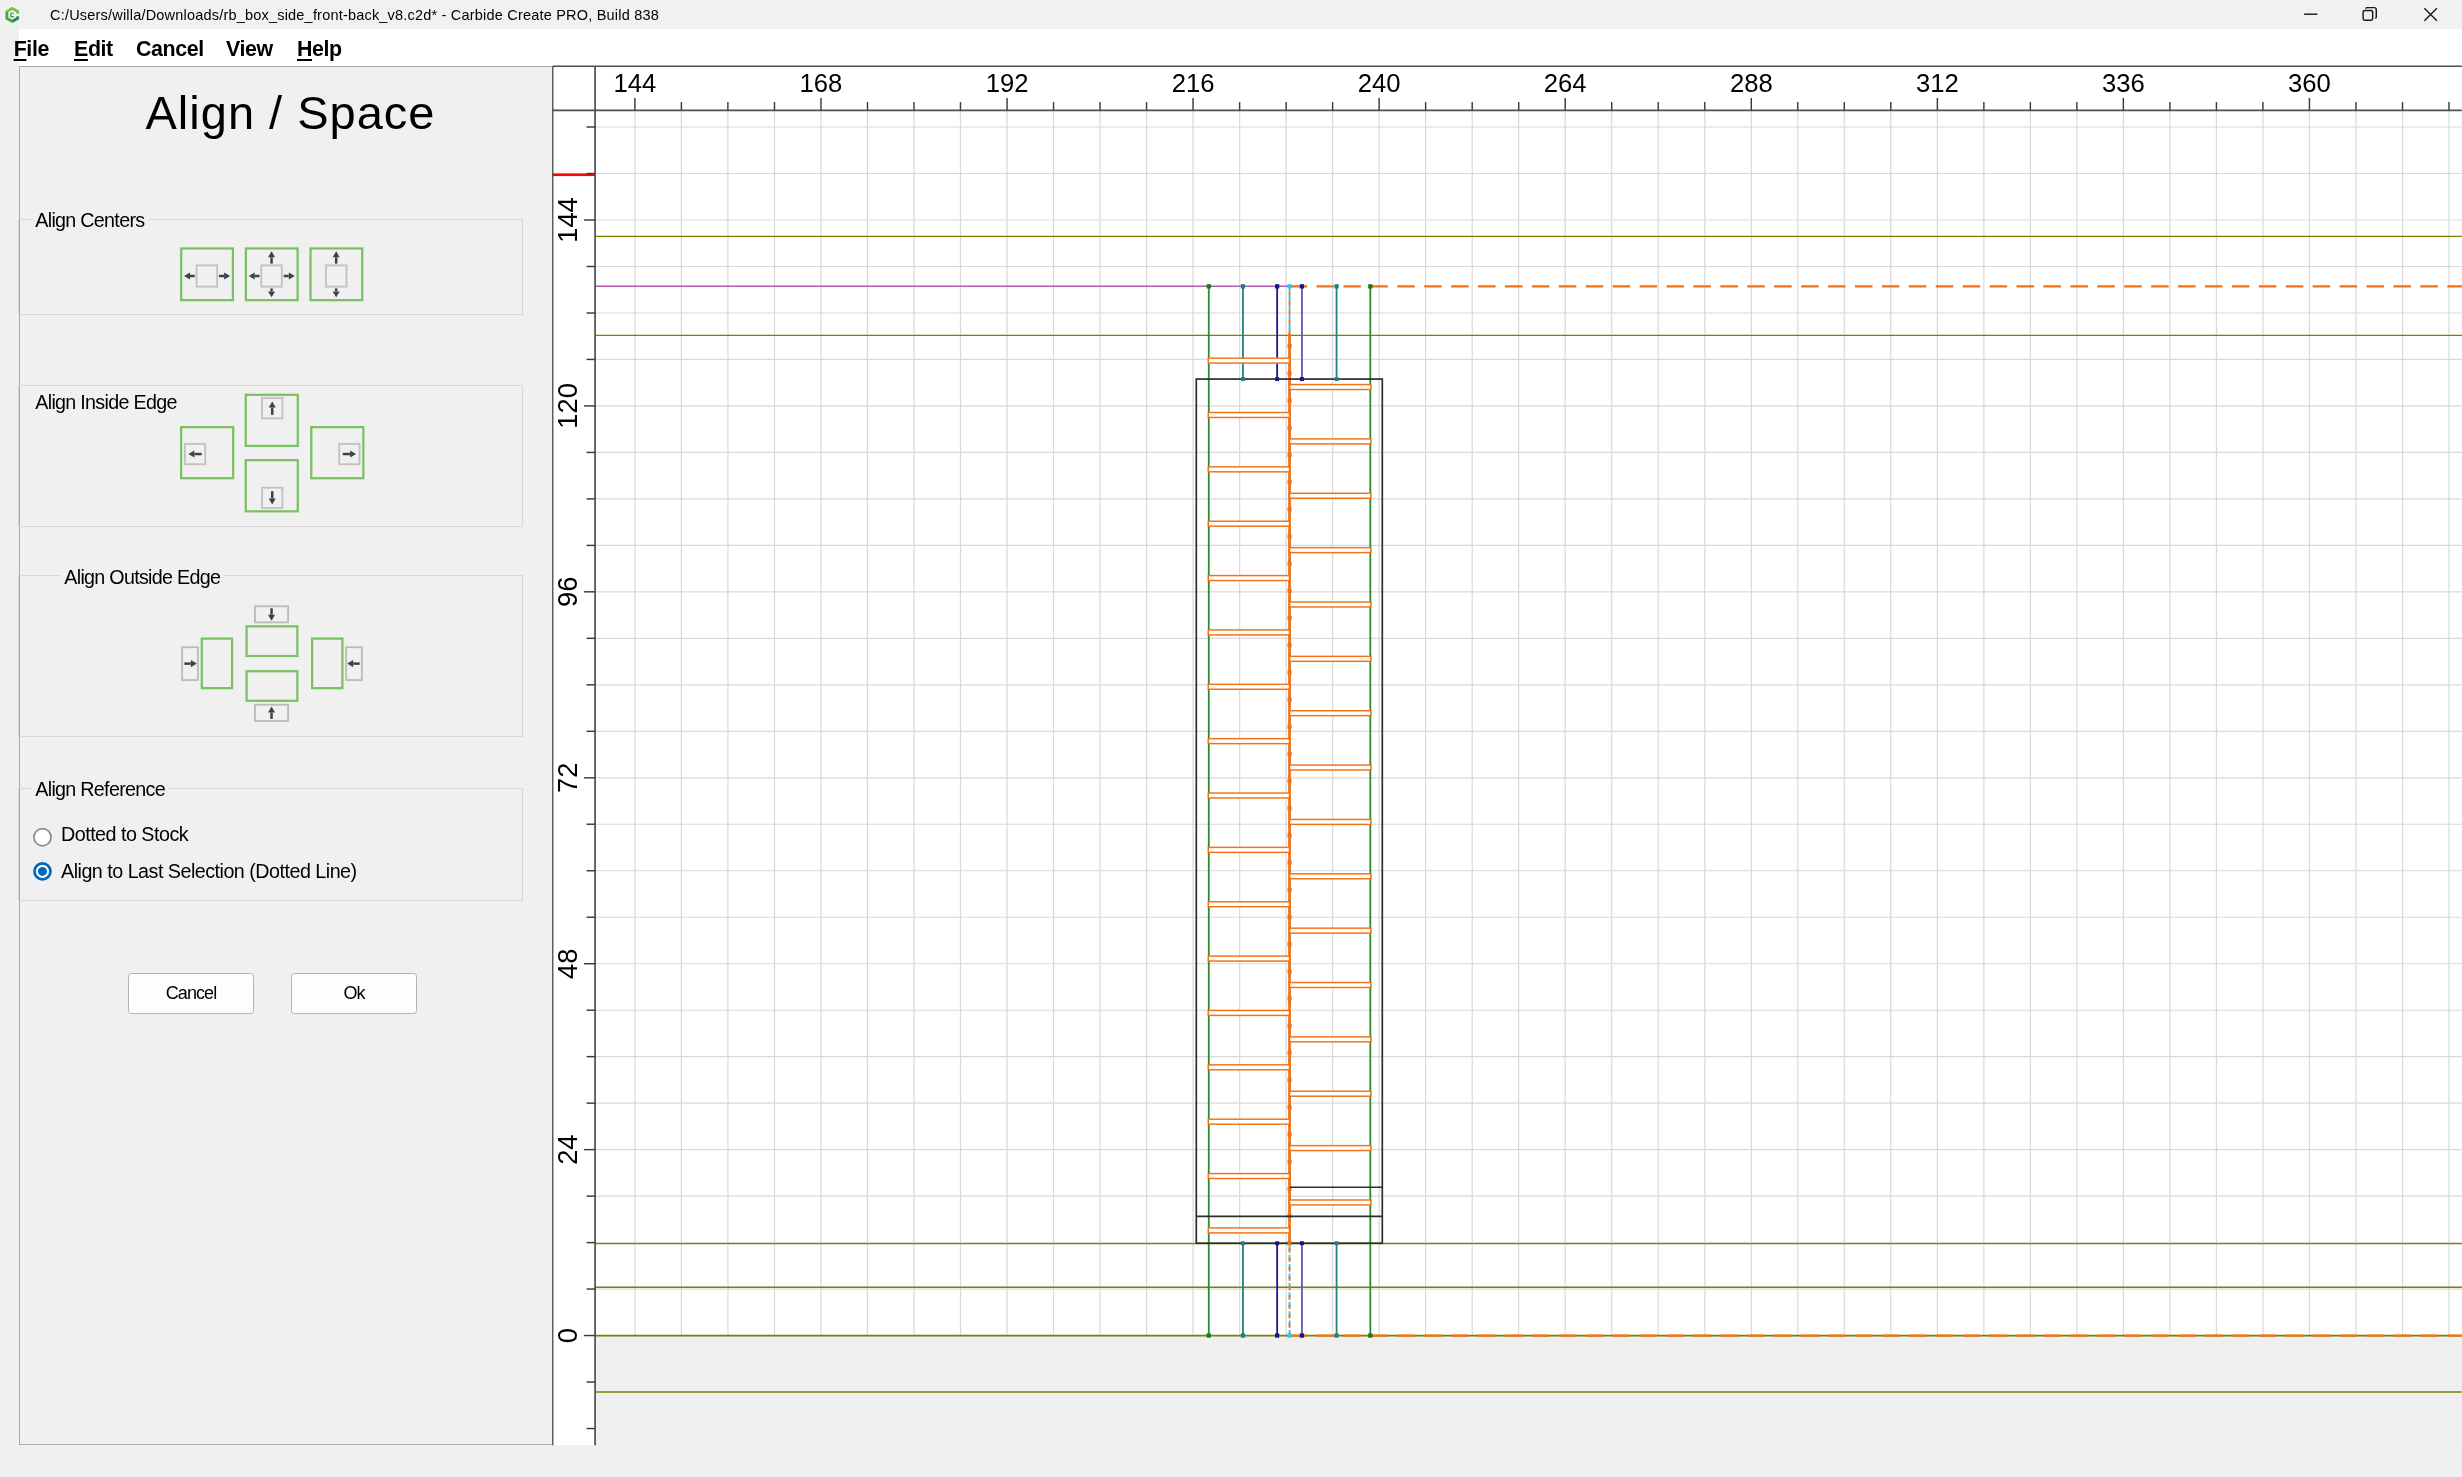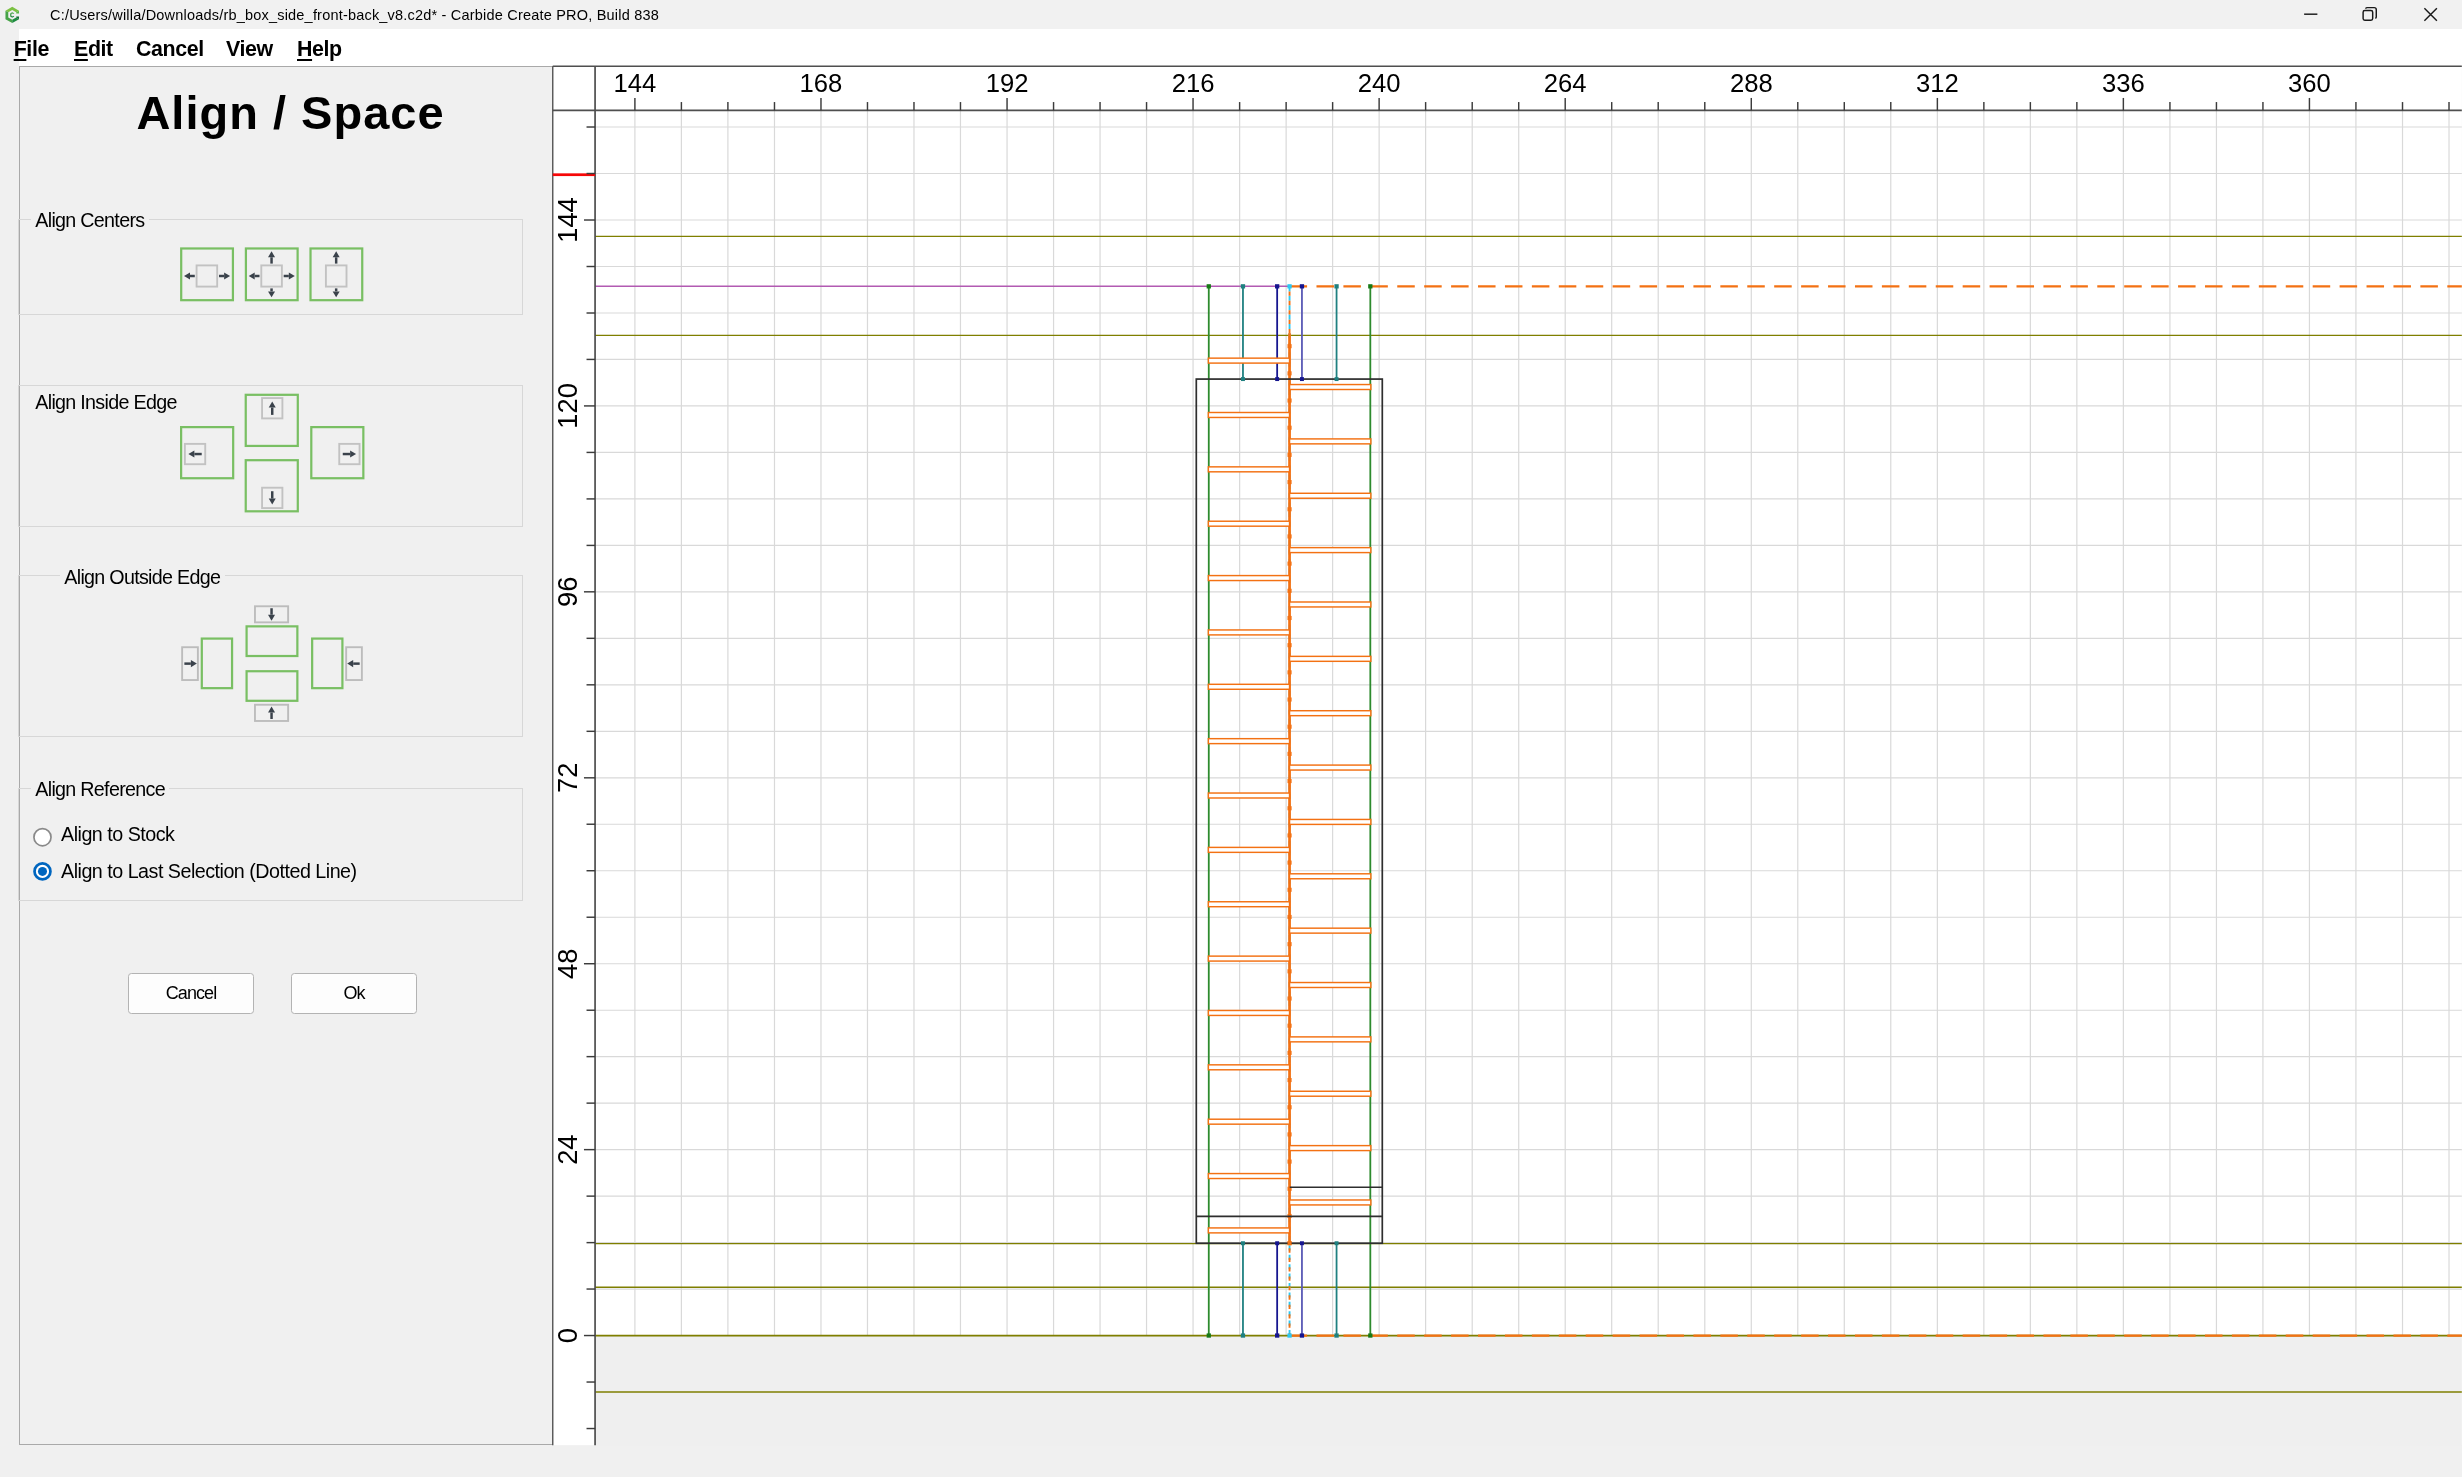--- a/index.html
+++ b/index.html
@@ -5,21 +5,21 @@
 html,body { width:2462px; height:1477px; overflow:hidden; background:#f0f0f0;
   font-family:"Liberation Sans", sans-serif; }
 .abs { position:absolute;margin-left:19px; }
 #titlebar { left:0; top:0; width:2462px; height:29px; background:#f1f1f1; }
 #title { left:31px; top:6.8px; font-size:14.5px; color:#000; letter-spacing:0.2px; }
 #menubar { left:0; top:29px; width:2462px; height:38px; background:#ffffff; }
 .mi { position:absolute; top:37px; font-size:21.4px; letter-spacing:-0.4px; color:#000;font-weight:bold; }
 .mi u { text-decoration-thickness:1.7px; text-underline-offset:3.4px; }
 #panel { left:0.4px; top:66px; width:543px; height:1379px; background:#f0f0f0;
   border:1.2px solid #a9a9a9; }
-#ptitle { left:0; top:85px; width:543px; text-align:center; font-size:47px; font-weight:bold;
+#ptitle { left:0; top:85px; width:543px; text-align:center; font-size:47px; font-weight:normal;
   letter-spacing:1px; color:#000; }
 .grp { position:absolute; border:1.2px solid #d7d7d7; }
 .glab { position:absolute; font-size:19.7px; letter-spacing:-0.7px; color:#000; background:#f0f0f0; padding:0 4.3px;
   white-space:nowrap; }
 .rlab { position:absolute; font-size:19.7px; letter-spacing:-0.5px; color:#000; white-space:nowrap; }
 .btn { position:absolute; width:126px; height:41px; background:#fdfdfd; border:1.4px solid #b3b3b3;
   border-radius:3.4px; font-size:18px; letter-spacing:-0.9px; color:#000; text-align:center; line-height:39px; }
 svg.overlay { position:absolute; left:0; top:0; }
 </style></head>
 <body>
@@ -37,21 +37,21 @@
 
 <div class="grp" style="left:18.4px; top:219px; width:505px; height:96px;"></div>
 <div class="glab" style="left:31px; top:209px;">Align Centers</div>
 <div class="grp" style="left:18.4px; top:385px; width:505px; height:142px;"></div>
 <div class="glab" style="left:31px; top:375px;margin-top:16px;">Align Inside Edge</div>
 <div class="grp" style="left:18.4px; top:575px; width:505px; height:162px;"></div>
 <div class="glab" style="left:31px; top:566px;margin-left:29px;">Align Outside Edge</div>
 <div class="grp" style="left:18.4px; top:788px; width:505px; height:113px;"></div>
 <div class="glab" style="left:31px; top:778px;">Align Reference</div>
 
-<div class="rlab" style="left:61px; top:823px;">Align to Stock</div>
+<div class="rlab" style="left:61px; top:823px;">Dotted to Stock</div>
 <div class="rlab" style="left:61px; top:860px;">Align to Last Selection (Dotted Line)</div>
 
 <div class="btn" style="left:128px; top:973px;">Cancel</div>
 <div class="btn" style="left:291px; top:973px;">Ok</div>
 
 <svg class="overlay" width="2462" height="1477" viewBox="0 0 2880 1728">
 <g transform="translate(6.2,8.0) scale(0.1725)">
 <polygon points="46,0 92,26 73,37 46,22 19,37 0,26" fill="#7cc143"></polygon>
 <polygon points="0,26 19,37 19,73 46,88 46,110 0,84" fill="#46a347"></polygon>
 <polygon points="46,110 92,84 73,73 46,88" fill="#1d8a40"></polygon>

